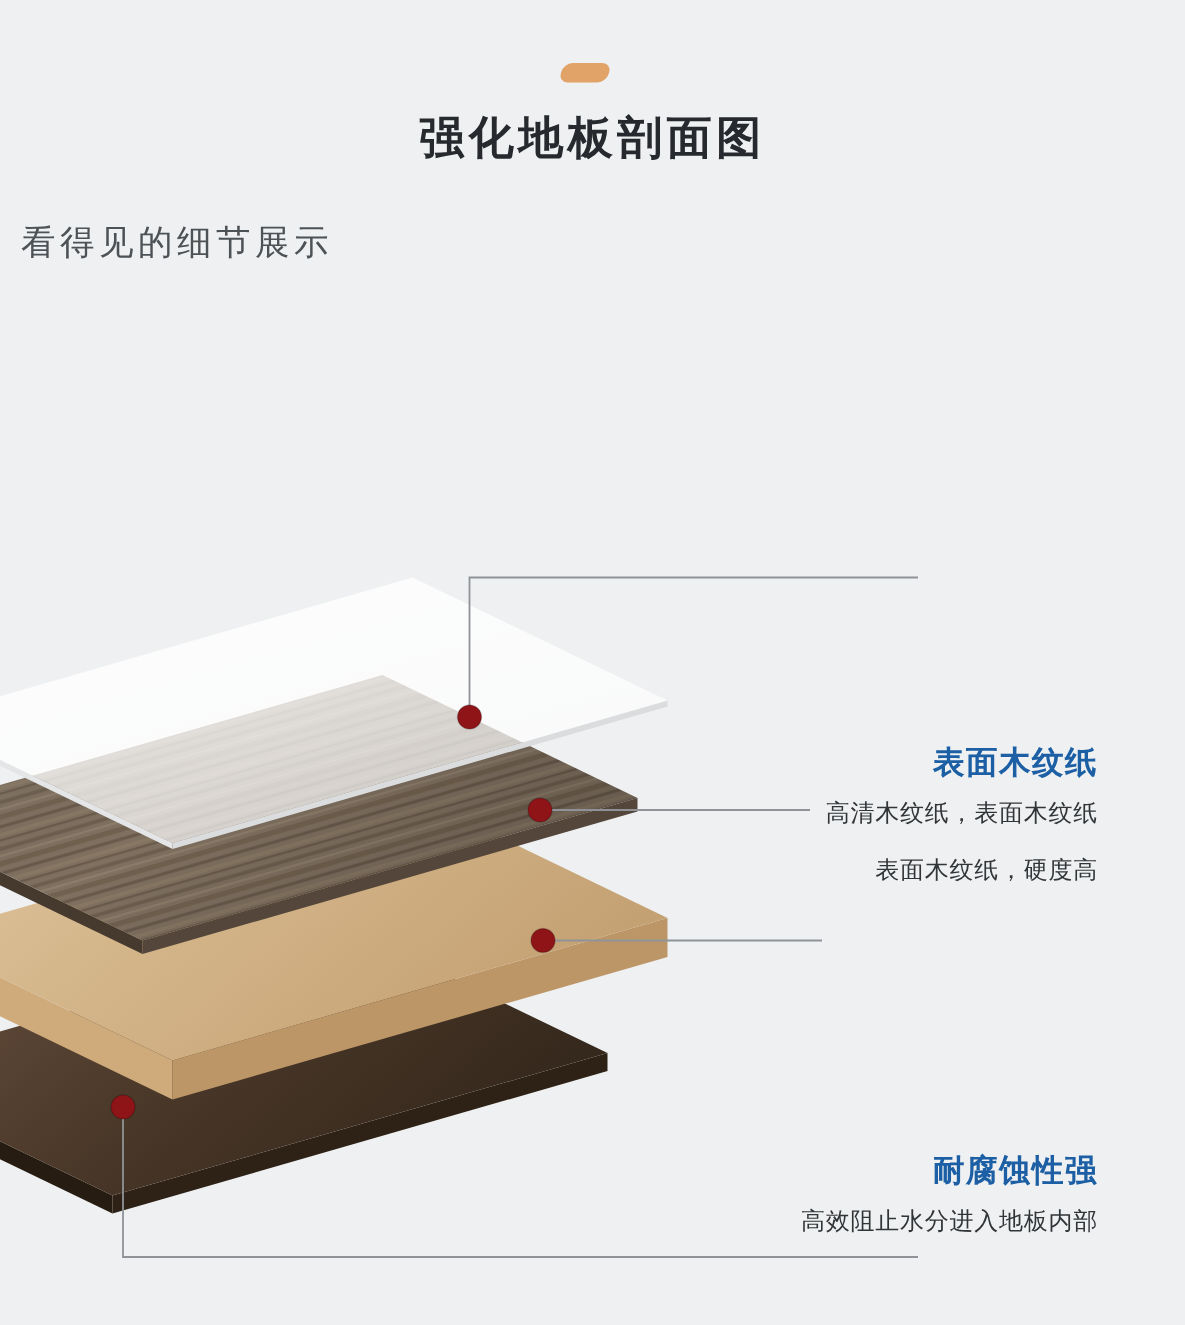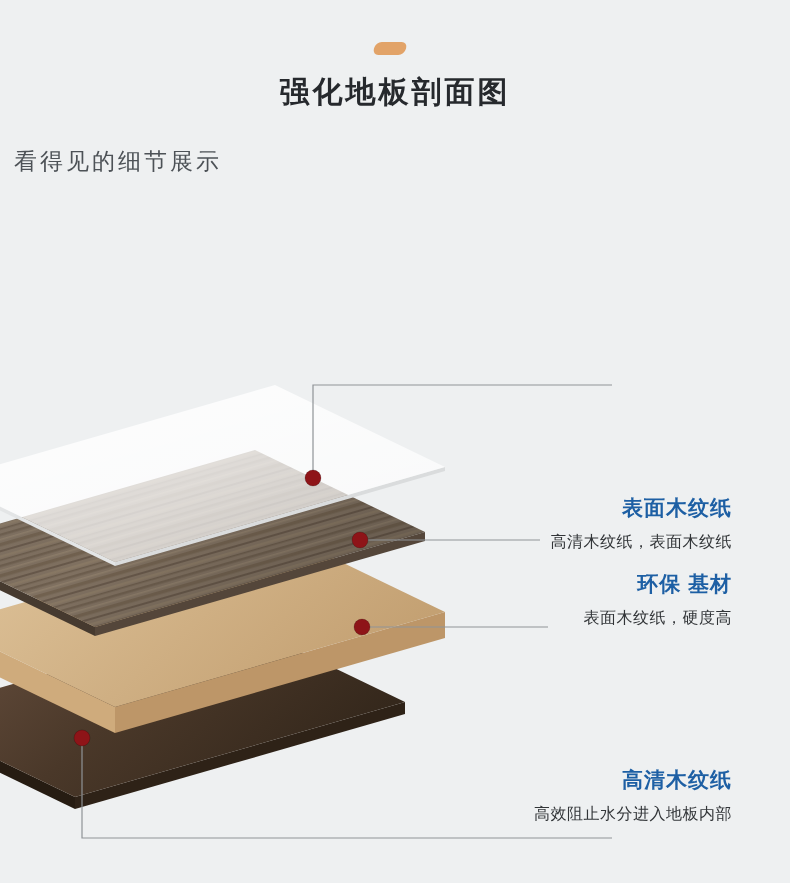--- a/index.html
+++ b/index.html
@@ -162,22 +162,21 @@
     <circle class="dot" cx="82" cy="738" r="8"></circle>
   </svg>
 
 
   <div class="annotation annotation-2">
     <div class="annotation-heading">表面木纹纸</div>
     <div class="annotation-desc">高清木纹纸，表面木纹纸</div>
   </div>
 
   <div class="annotation annotation-3">
-    <div class="annotation-heading">环保 基材</div>
     <div class="annotation-desc">表面木纹纸，硬度高</div>
   </div>
 
   <div class="annotation annotation-4">
-    <div class="annotation-heading">高清木纹纸</div>
+    <div class="annotation-heading">耐腐蚀性强</div>
     <div class="annotation-desc">高效阻止水分进入地板内部</div>
   </div>
 
 </div>
 
 </body></html>

